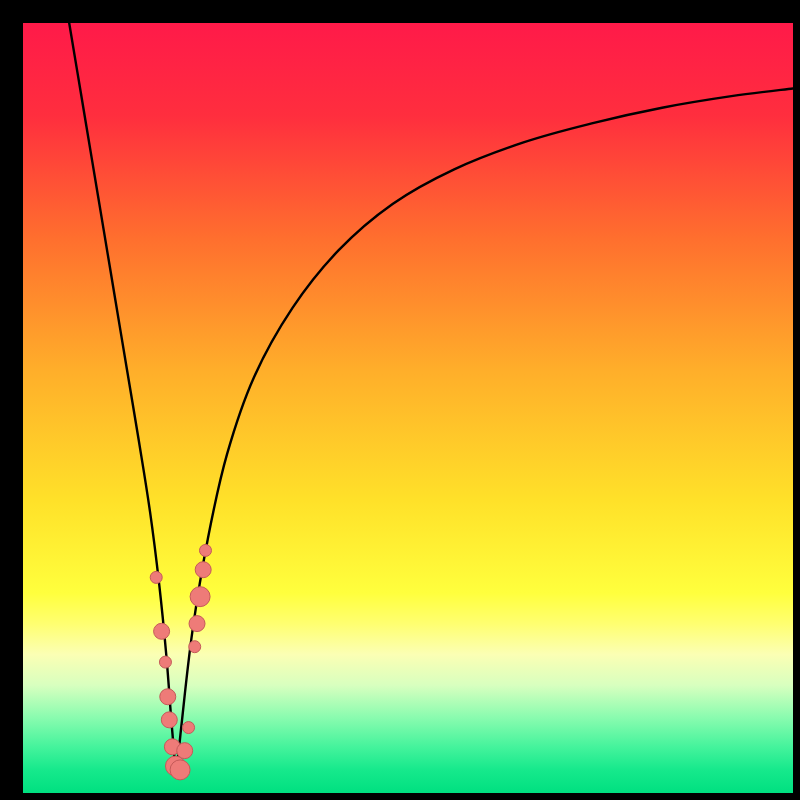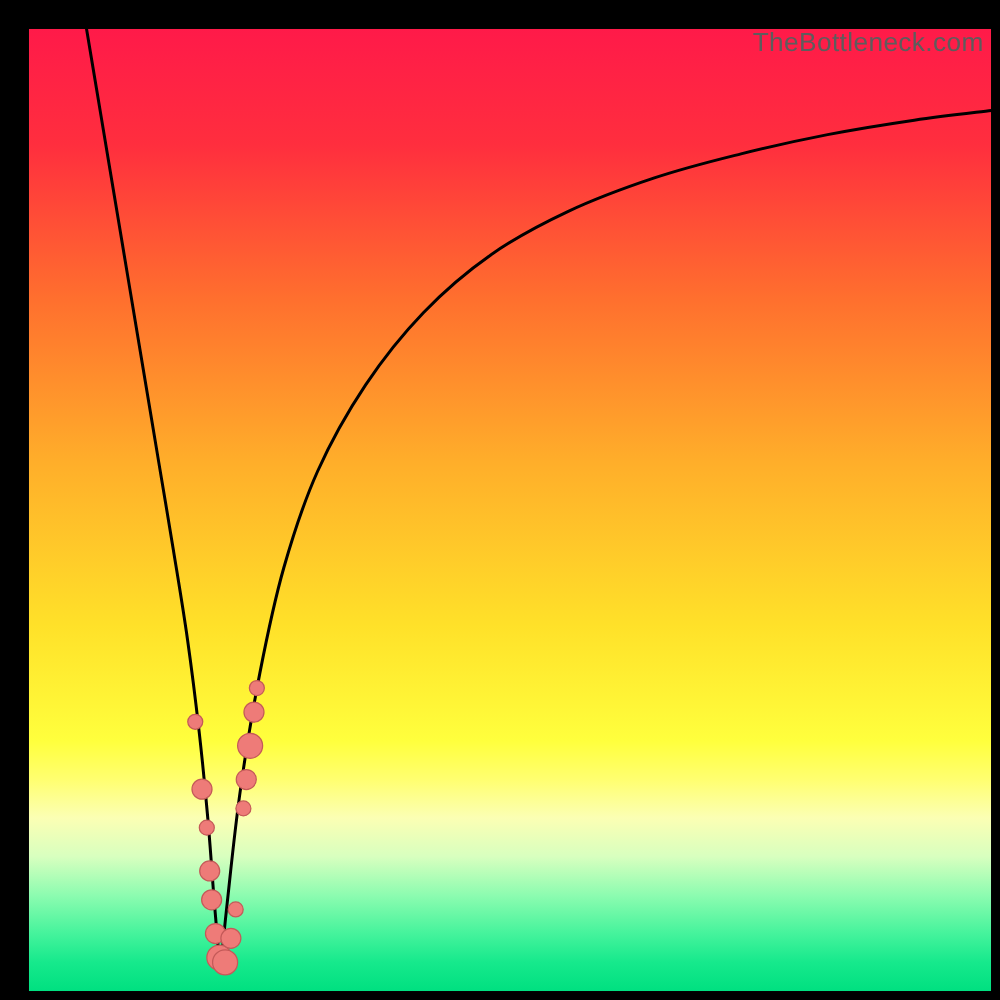--- a/index.html
+++ b/index.html
@@ -74,15 +74,14 @@
           <circle cx="157.07999999999998" cy="746.9" r="10" fill="#ee7b78" stroke="#c45a59" stroke-width="1"></circle>
           <circle cx="161.7" cy="727.65" r="8" fill="#ee7b78" stroke="#c45a59" stroke-width="1"></circle>
           <circle cx="165.55" cy="704.55" r="6" fill="#ee7b78" stroke="#c45a59" stroke-width="1"></circle>
           <circle cx="171.71" cy="623.7" r="6" fill="#ee7b78" stroke="#c45a59" stroke-width="1"></circle>
           <circle cx="174.02" cy="600.6" r="8" fill="#ee7b78" stroke="#c45a59" stroke-width="1"></circle>
           <circle cx="177.1" cy="573.65" r="10" fill="#ee7b78" stroke="#c45a59" stroke-width="1"></circle>
           <circle cx="180.17999999999998" cy="546.7" r="8" fill="#ee7b78" stroke="#c45a59" stroke-width="1"></circle>
           <circle cx="182.48999999999998" cy="527.45" r="6" fill="#ee7b78" stroke="#c45a59" stroke-width="1"></circle>
         </g>
       </svg>
-    <div class="attrib">TheBottleneck.com</div>
   </div>
 </div>
 
 </body></html>

